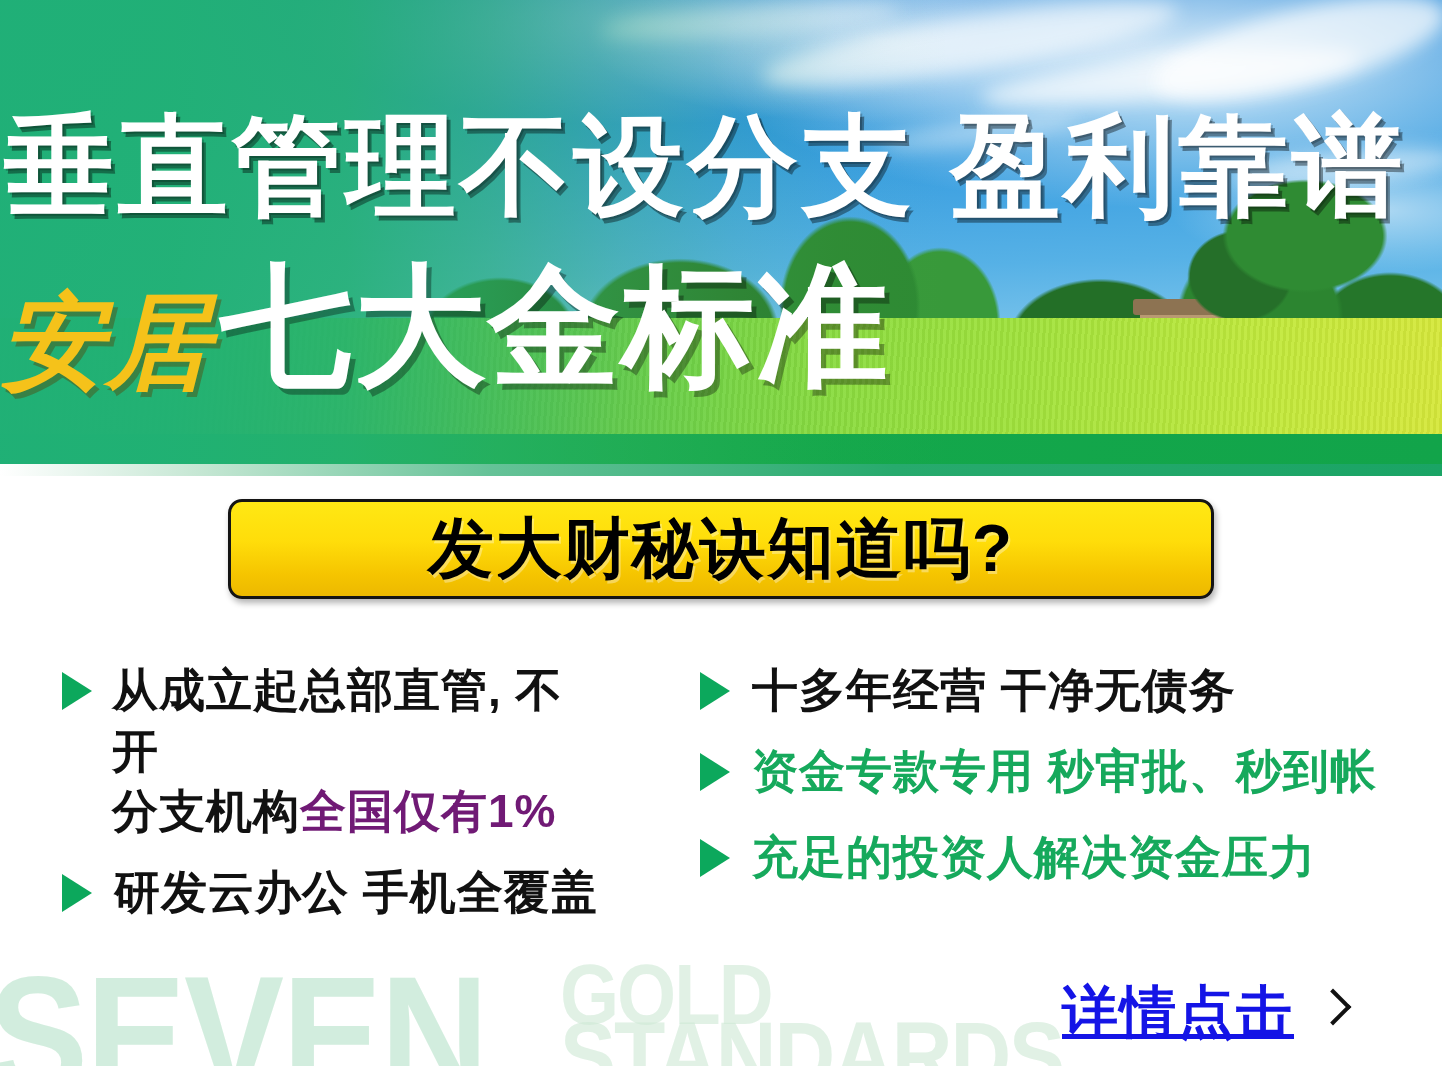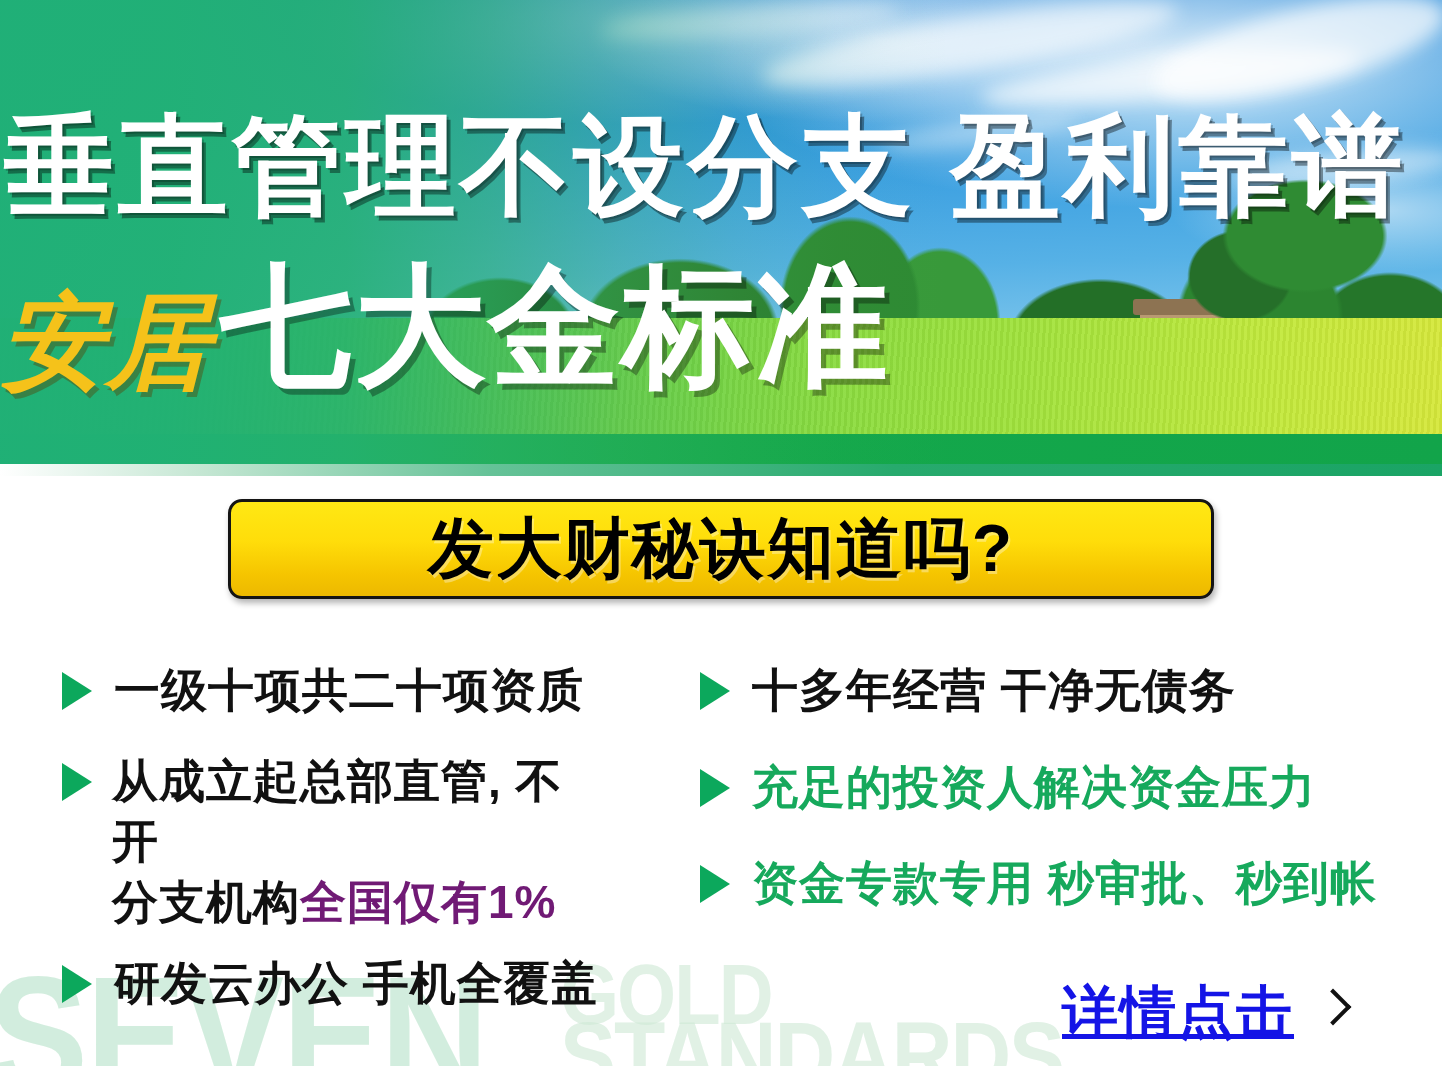--- a/index.html
+++ b/index.html
@@ -117,21 +117,21 @@
          border-top:19px solid transparent; border-bottom:19px solid transparent;
          border-left:30px solid #0ca85c; }
   .btext { font-size:46px; font-weight:bold; color:#111111; line-height:1.32;
            letter-spacing:1px; white-space:nowrap; }
   .btext.green { color:#16a95c; }
   .hl { color:#701a75; }
 
   .b-left-1 { margin-bottom:30px; }
   .b-left-2 { margin-bottom:20px;gap:20px; }
   .b-left-2 .btext { white-space:normal; width:470px; }
-  .b-right-1 { margin-bottom:36px; }
+  .b-right-1 { margin-bottom:20px; }
   .b-right-2 { margin-bottom:36px; }
 
   
   .detail { position:absolute; left:1062px; top:975px; display:flex; align-items:center; gap:24px; }
   .detail-text { font-size:56px; font-weight:bold; color:#1414e6; letter-spacing:2px; white-space:nowrap;text-decoration:underline; }
   .chev { width:26px; height:46px; position:relative; }
   .chev::before { content:""; position:absolute; left:2px; top:4px; width:22px; height:22px;
                   border-top:4px solid #111; border-right:4px solid #111;
                   transform:rotate(45deg); }
 </style>
@@ -169,52 +169,48 @@
   </div>
 
   <div class="wm wm-seven">SEVEN</div>
   <div class="wm wm-gold">GOLD</div>
   <div class="wm wm-std">STANDARDS</div>
 
   <div class="cols">
 
     <div class="col col-left">
 
-      <div class="bullet b-left-1">
-        <span class="tri"></span>
-        <span class="btext">一级十项共二十项资质</span>
-      </div>
 
       <div class="bullet b-left-2">
         <span class="tri"></span>
         <span class="btext"><span>从成立起总部直管, 不开</span><br><span>分支机构</span><span class="hl">全国仅有1%</span></span>
       </div>
 
       <div class="bullet b-left-3">
         <span class="tri"></span>
         <span class="btext">研发云办公  手机全覆盖</span>
       </div>
 
     </div>
 
     <div class="col col-right">
 
       <div class="bullet b-right-1">
         <span class="tri"></span>
         <span class="btext">十多年经营  干净无债务</span>
       </div>
 
+      <div class="bullet b-right-3">
+        <span class="tri"></span>
+        <span class="btext green">资金专款专用  秒审批、秒到帐</span>
+      </div>
+
       <div class="bullet b-right-2">
         <span class="tri"></span>
         <span class="btext green">充足的投资人解决资金压力</span>
-      </div>
-
-      <div class="bullet b-right-3">
-        <span class="tri"></span>
-        <span class="btext green">资金专款专用  秒审批、秒到帐</span>
       </div>
 
     </div>
   </div>
 
   <div class="detail">
     <span class="detail-text">详情点击</span>
     <span class="chev"></span>
   </div>
 

